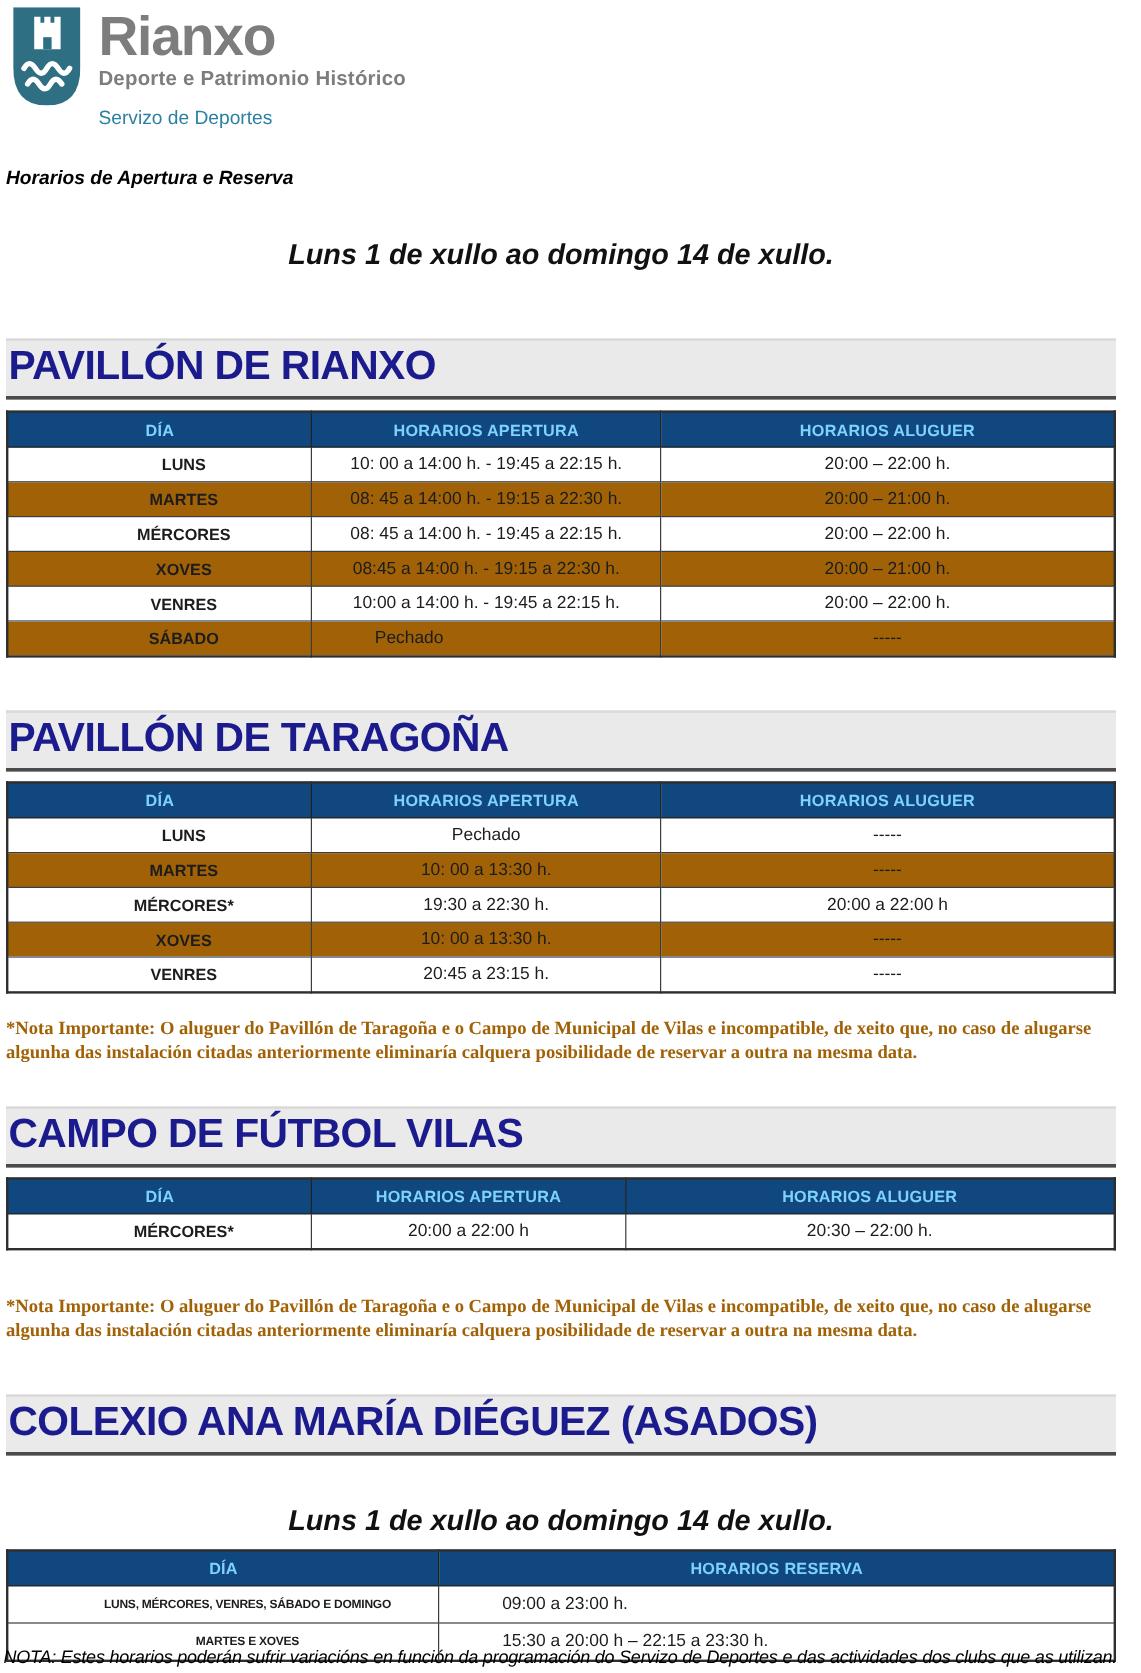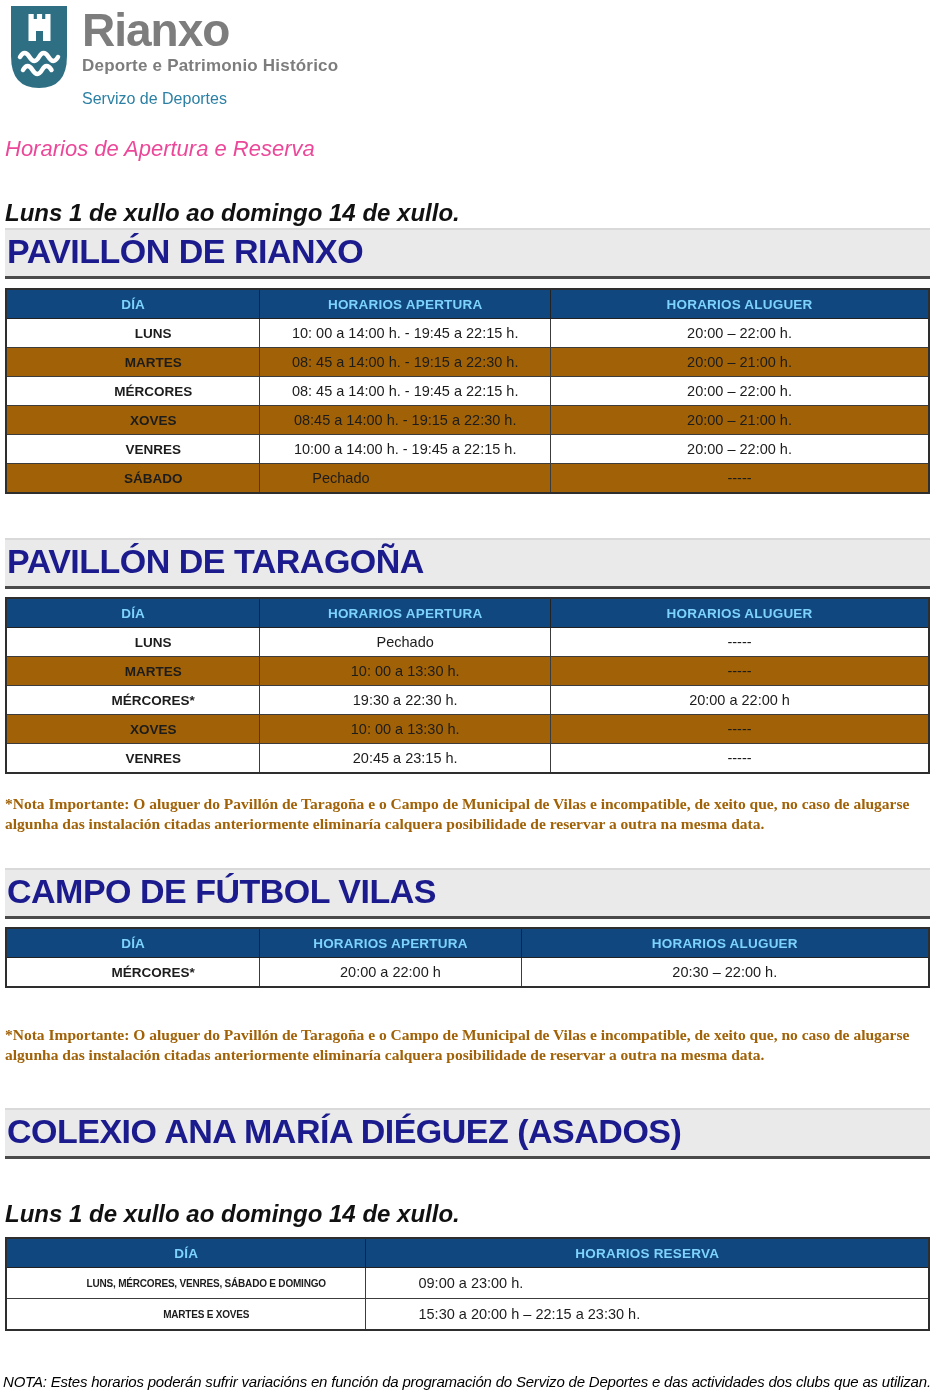--- a/index.html
+++ b/index.html
@@ -10,34 +10,34 @@
   .page{width:925px;margin-left:5px;}
 
   
   .logo{display:flex;align-items:flex-start;margin:6px 0 0 6px;gap:15px;height:84px;}
   .logo-text{display:flex;flex-direction:column;}
   .logo-name{font-size:46px;font-weight:bold;color:#7d7d7d;letter-spacing:-1px;line-height:44px;margin-top:2px;}
   .logo-dept{font-size:17px;font-weight:bold;color:#7d7d7d;margin-top:4px;letter-spacing:.2px;}
   .logo-serv{font-size:16px;color:#2c80a4;margin-top:14px;}
 
   
-  .doc-title{font-size:22px;font-weight:normal;font-style:italic;color:#ec4899;margin:44px 0 0 0;line-height:30px;}
-  .doc-period{font-size:24px;font-weight:bold;font-style:italic;color:#111;margin:34px 0 0 0;line-height:30px;}
+  .doc-title{font-size:16px;font-weight:bold;font-style:italic;color:#000000;margin:44px 0 0 0;line-height:30px;}
+  .doc-period{font-size:24px;font-weight:bold;font-style:italic;color:#111;margin:34px 0 0 0;line-height:30px;text-align:center;}
   .doc-period.second{margin-top:40px;}
 
   
   .band{
     background:#eaeaea;border-top:2px solid #d9d9d9;border-bottom:3px solid #4a4a4a;
     padding:2px 4px 6px 2px;
   }
   .band h2{
     margin:0;color:#1b1b8d;font-size:34px;font-weight:bold;letter-spacing:-.5px;line-height:38px;
     white-space:nowrap;
   }
-  .band1{}
+  .band1{margin-top:54px;}
   .band2{margin-top:44px;}
   .band3{margin-top:34px;}
   .band4{margin-top:43px;}
 
   
   table{border-collapse:collapse;width:100%;table-layout:fixed;margin-top:8px;
         border:2px solid #2e2e2e;}
   th{
     background:#10477e;color:#7dd3fc;font-size:13.5px;font-weight:bold;
     height:26px;border:1px solid #222;padding:1px 4px;text-align:center;letter-spacing:.2px;

